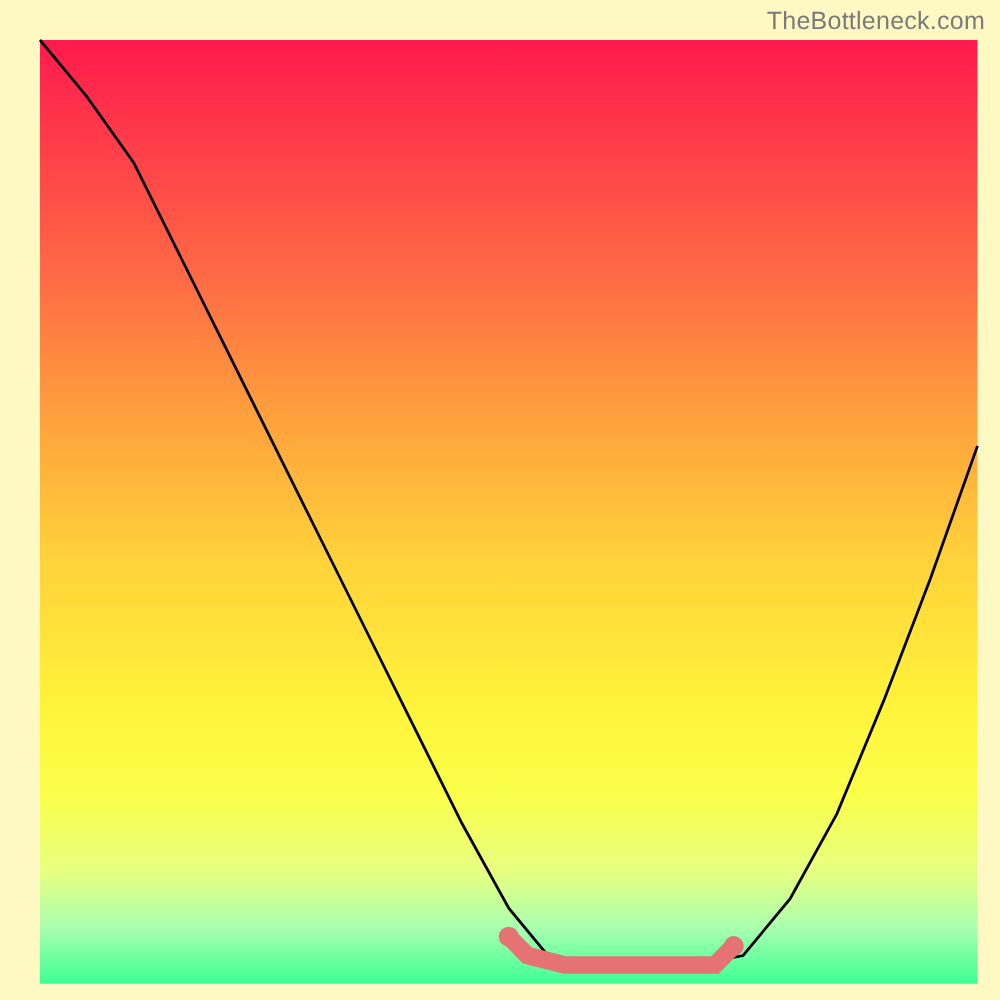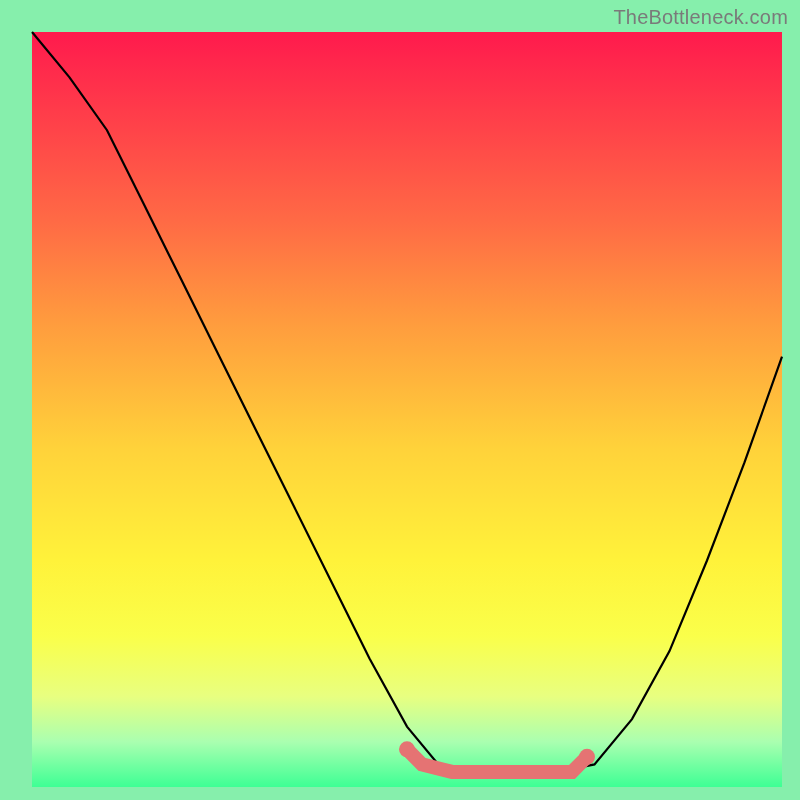--- a/index.html
+++ b/index.html
@@ -8,21 +8,21 @@
     width: 800px;
     height: 800px;
     background: #000;
     overflow: hidden;
     font-family: Arial, Helvetica, sans-serif;
   }
   .stage {
     position: relative;
     width: 800px;
     height: 800px;
-    background: #86efac;
+    background: #fef9c3;
   }
   .plot-area {
     position: absolute;
     background: linear-gradient(to bottom,
       #ff1a4d 0%,
       #ff3a4a 10%,
       #ff6a45 25%,
       #ff9a3e 38%,
       #ffd23a 55%,
       #fff23a 70%,

